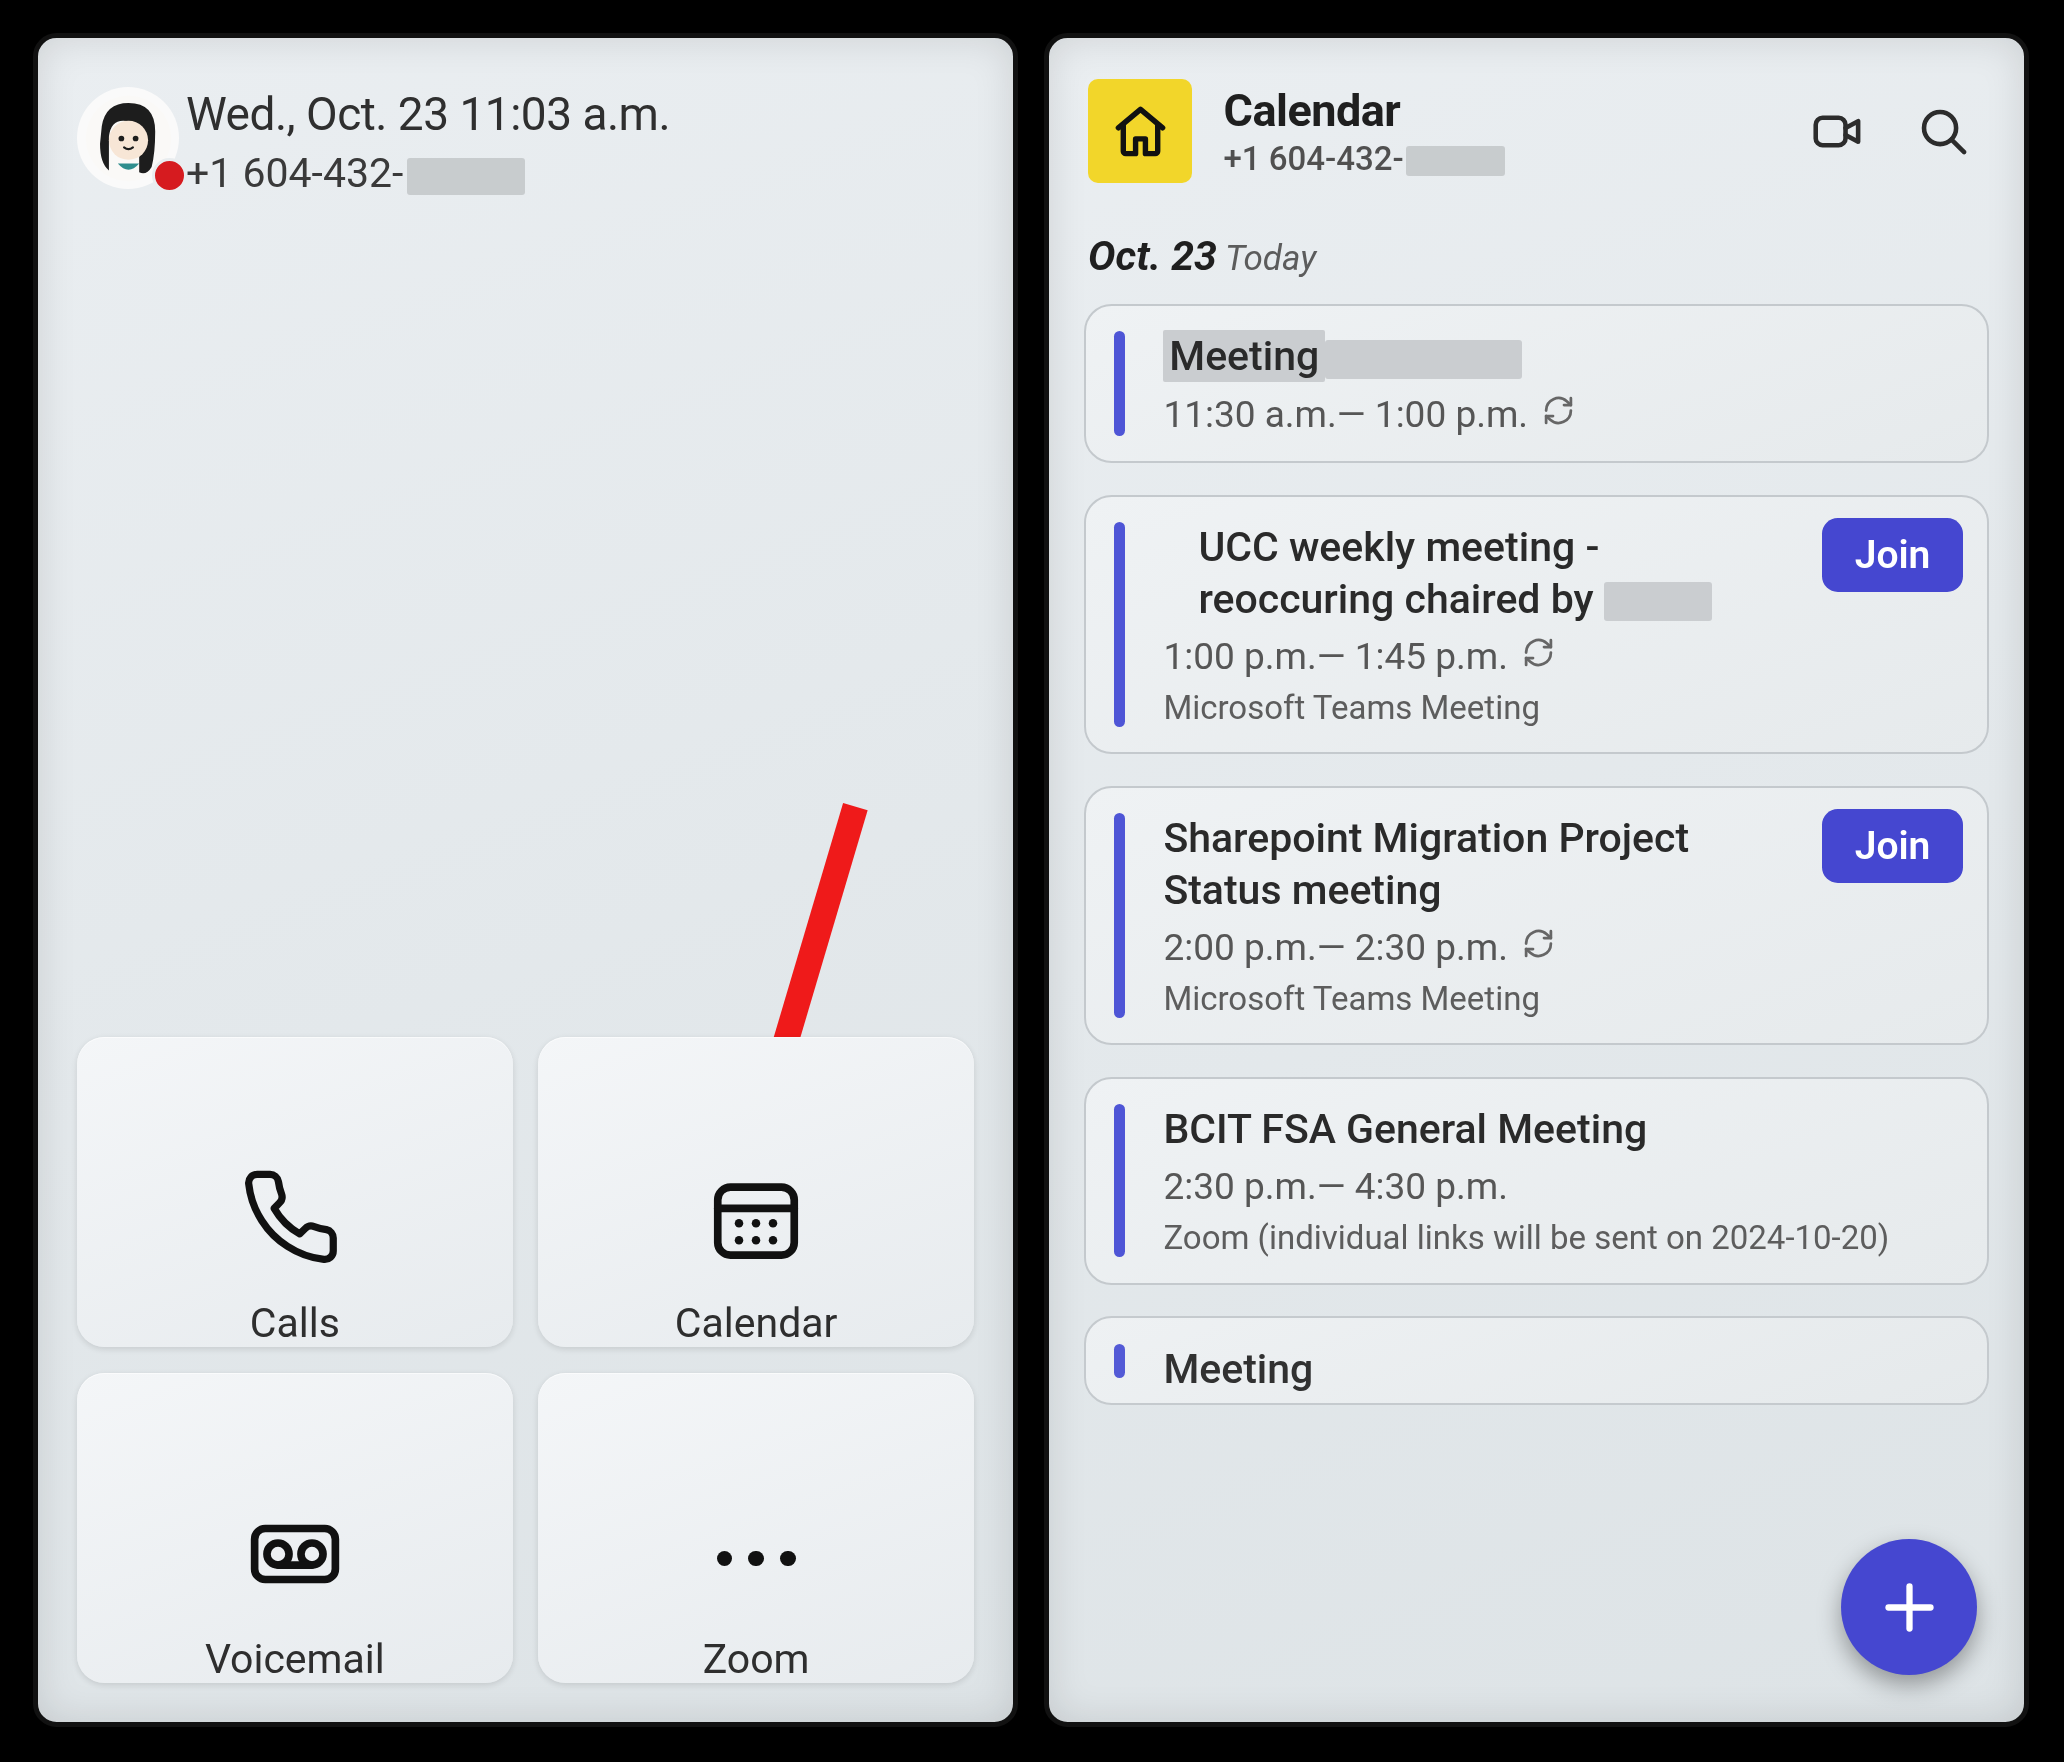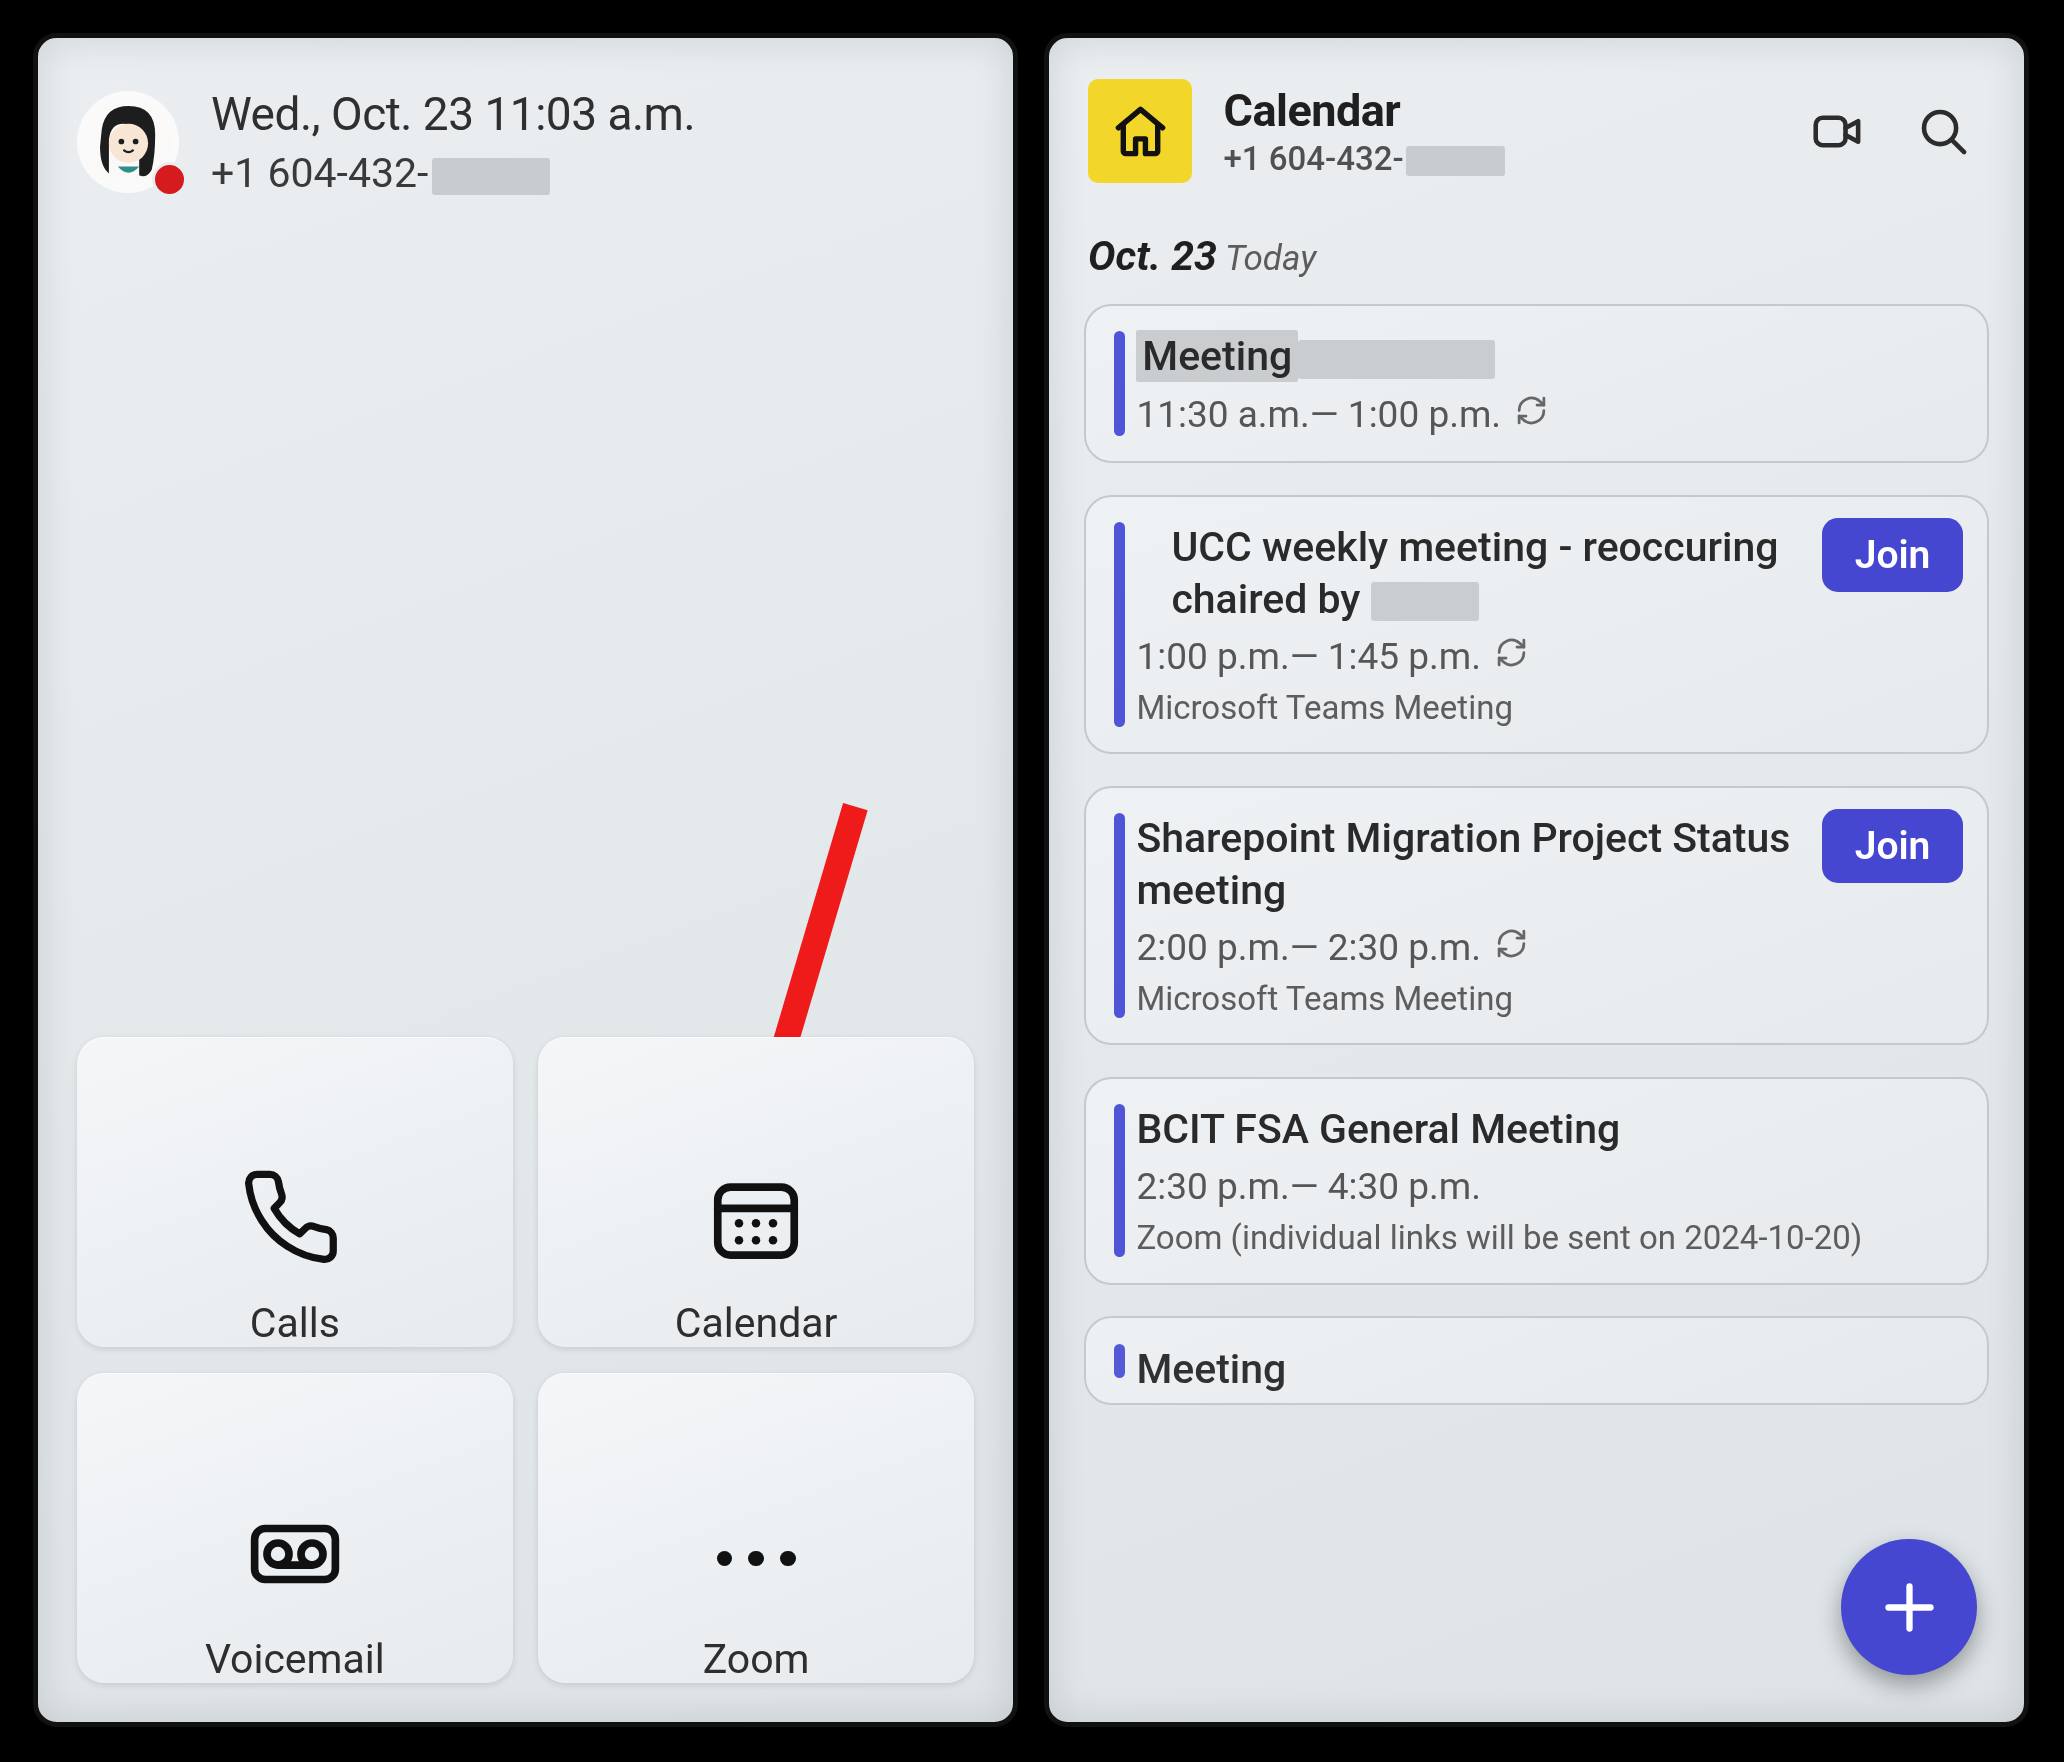--- a/index.html
+++ b/index.html
@@ -12,21 +12,21 @@
     border-radius:23.6px;
     background:linear-gradient(160deg,#eaeef1 0%,#dde3e6 100%);
     border:5.9px solid #111;
     box-shadow: inset 0 0 39px rgba(0,0,0,0.12);
     overflow:hidden;
   }
   .phone.left { left:33px; }
   .phone.right { left:1044px; }
 
   
-  .statusbar { display:flex; align-items:center; gap:32px; padding:49px 39px 9.9px 39px; }
+  .statusbar { display:flex; align-items:flex-start; gap:7px; padding:49px 39px 9.9px 39px; }
   .avatar {
     width:102px; height:102px; border-radius:51px; background:#fafafa;
     display:flex; align-items:center; justify-content:center; flex:0 0 auto;
     position:relative; overflow:visible;
   }
   .avatar svg { width:89px; height:89px; }
   .presence-dot {
     position:absolute; bottom:-3.9px; right:-7.9px;
     width:35px; height:35px; border-radius:17.7px; background:#d61b1f;
     border:3.9px solid #e9edef;
@@ -72,21 +72,21 @@
   .topbar .tb-icon { width:55px; height:55px; color:#333; margin:0 13.8px;}
   .topbar .tb-icon svg { width:55px; height:55px; }
 
   .datehdr { display:flex; align-items:baseline; gap:8px; padding:29.6px 39px 23.6px 39px;font-style:italic; }
   .datehdr .d1 { font-size:41px; font-weight:700; color:#1f1f1f;}
   .datehdr .d2 { font-size:35px; color:#5c5c5c; font-weight:450;}
 
   .events { padding:0 35px; display:flex; flex-direction:column; gap:31.5px; }
   .card {
     border:2px solid #c4c9cd; border-radius:27.6px; padding:25.6px 27.6px 25.6px 27.6px;
-    display:flex; align-items:stretch; gap:11px; position:relative;
+    display:flex; align-items:stretch; gap:38px; position:relative;
     background:linear-gradient(160deg,#eff2f4,#e6eaec);
   }
   .card .stripe { width:11.8px; border-radius:5.9px; background:#4e55d6; flex:0 0 auto; }
   .card .body { flex:1 1 auto; display:flex; flex-direction:column; gap:9.9px; min-width:0;}
   .card .etitle { font-size:41px; font-weight:500; color:#2a2a2a; line-height:1.25; }
   .card .etitle .mask { display:inline-block; height:39px; background:#cacdd0; vertical-align:middle; border-radius:3px;}
   .card .etime { font-size:37px; color:#565656; font-weight:450; display:flex; align-items:center; gap:13.8px;}
   .card .eloc  { font-size:33px; color:#5d5d5d; font-weight:450;}
   .recur-icon svg { width:33px; height:33px; stroke:#666; }
   .join-btn {

